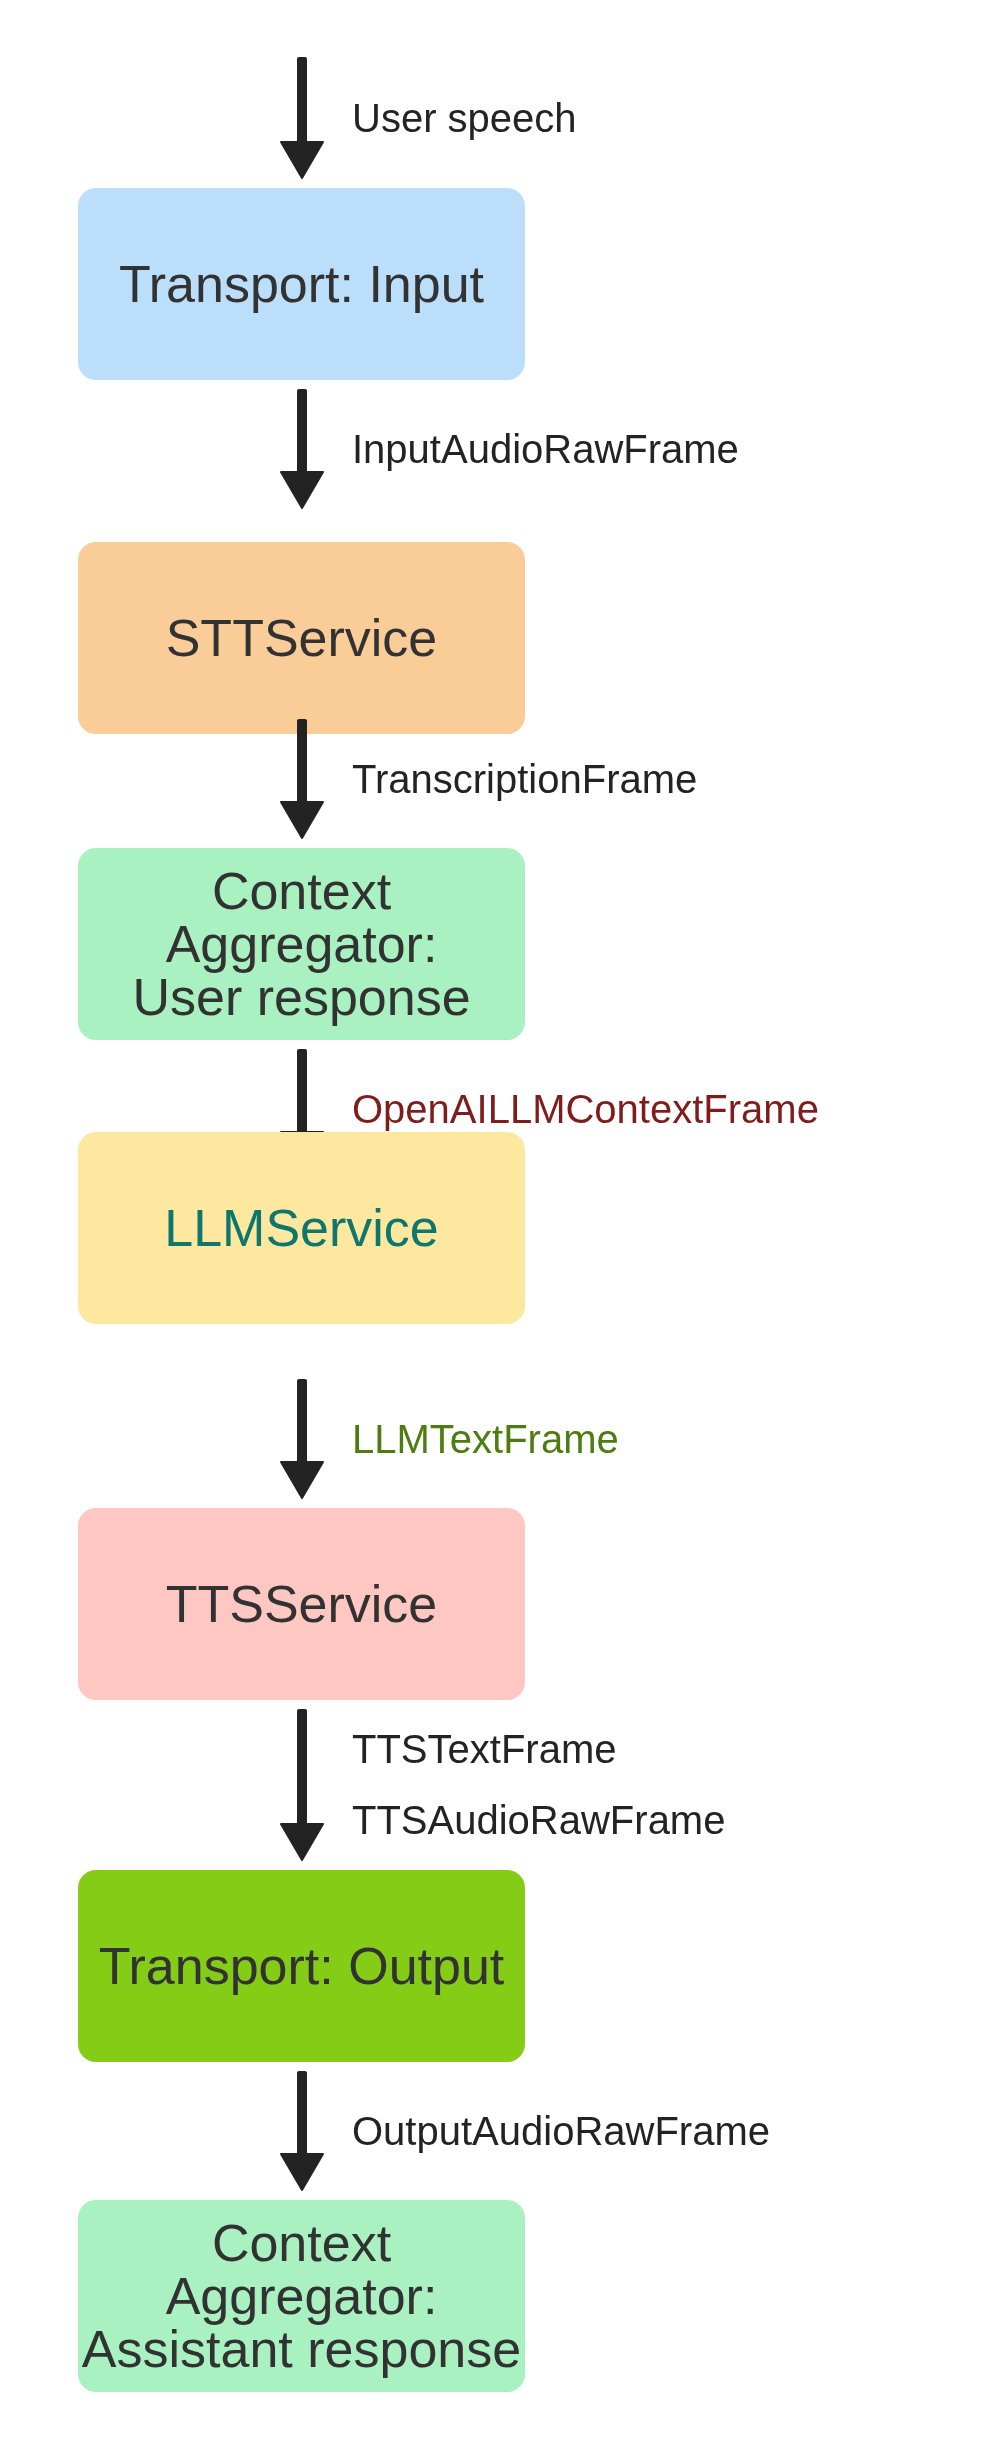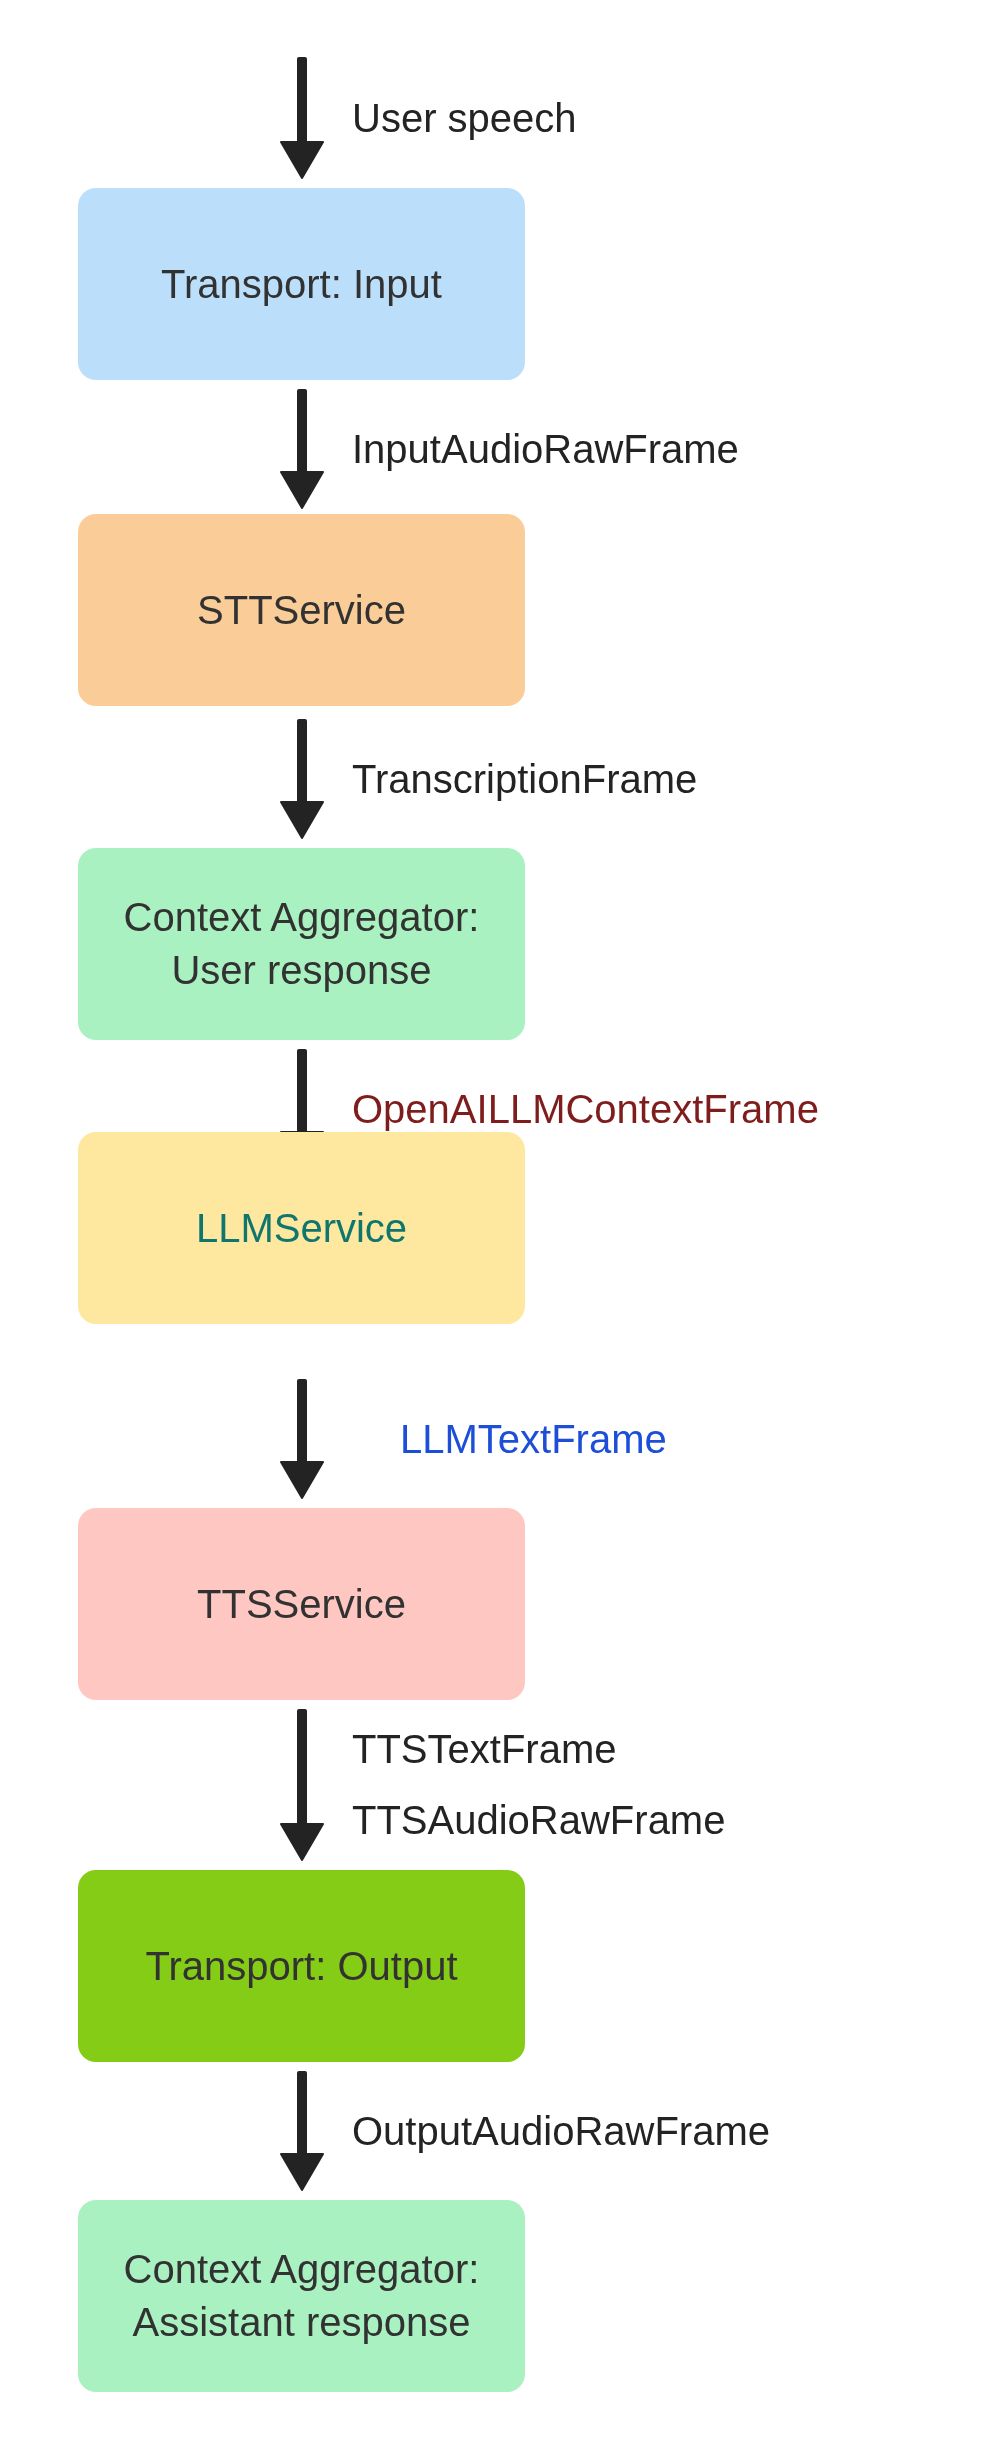--- a/index.html
+++ b/index.html
@@ -13,21 +13,21 @@
   .node {
     position: absolute;
     left: 78px;
     width: 447px;
     height: 192px;
     border-radius: 18px;
     display: flex;
     flex-direction: column;
     align-items: center;
     justify-content: center;
-    font-size: 40px;
+    font-size: 52px;
     font-weight: 500;
     line-height: 53px;
     text-align: center;
   }
   .arrow-svg {
     position: absolute;
     left: 280px;
     width: 44px;
     display: block;
   }
@@ -59,21 +59,21 @@
   </div>
 
   <svg class="arrow-svg" style="top:389px" width="44" height="120" viewBox="0 0 44 120">
     <rect x="17" y="0" width="10" height="88" rx="2" style="fill: rgb(35, 35, 35);"></rect>
     <polygon points="1,83 43,83 22,119" stroke-width="2" stroke-linejoin="round" style="fill: rgb(35, 35, 35); stroke: rgb(35, 35, 35);"></polygon>
   </svg>
   <div class="edge-label" style="top: 449px; color: rgb(35, 35, 35);">
     <span class="line">InputAudioRawFrame</span>
   </div>
 
-  <div class="node" style="top: 514px; background: rgb(250, 205, 152); color: rgb(50, 50, 50);">
+  <div class="node" style="top: 542px; background: rgb(250, 205, 152); color: rgb(50, 50, 50);">
     <span>STTService</span>
   </div>
 
   <svg class="arrow-svg" style="top:719px" width="44" height="120" viewBox="0 0 44 120">
     <rect x="17" y="0" width="10" height="88" rx="2" style="fill: rgb(35, 35, 35);"></rect>
     <polygon points="1,83 43,83 22,119" stroke-width="2" stroke-linejoin="round" style="fill: rgb(35, 35, 35); stroke: rgb(35, 35, 35);"></polygon>
   </svg>
   <div class="edge-label" style="top: 779px; color: rgb(35, 35, 35);">
     <span class="line">TranscriptionFrame</span>
   </div>
@@ -92,21 +92,21 @@
   </div>
 
   <div class="node" style="top: 1132px; background: rgb(254, 232, 160); color: #0f766e;">
     <span>LLMService</span>
   </div>
 
   <svg class="arrow-svg" style="top:1379px" width="44" height="120" viewBox="0 0 44 120">
     <rect x="17" y="0" width="10" height="88" rx="2" style="fill: rgb(35, 35, 35);"></rect>
     <polygon points="1,83 43,83 22,119" stroke-width="2" stroke-linejoin="round" style="fill: rgb(35, 35, 35); stroke: rgb(35, 35, 35);"></polygon>
   </svg>
-  <div class="edge-label" style="top: 1439px; color: #1d4ed8; margin-left: 48px;">
+  <div class="edge-label" style="top: 1439px; color: #4d7c0f;">
     <span class="line">LLMTextFrame</span>
   </div>
 
   <div class="node" style="top: 1508px; background: rgb(254, 199, 194); color: rgb(50, 50, 50);">
     <span>TTSService</span>
   </div>
 
   <svg class="arrow-svg" style="top:1709px" width="44" height="152" viewBox="0 0 44 152">
     <rect x="17" y="0" width="10" height="120" rx="2" style="fill: rgb(35, 35, 35);"></rect>
     <polygon points="1,115 43,115 22,151" stroke-width="2" stroke-linejoin="round" style="fill: rgb(35, 35, 35); stroke: rgb(35, 35, 35);"></polygon>

